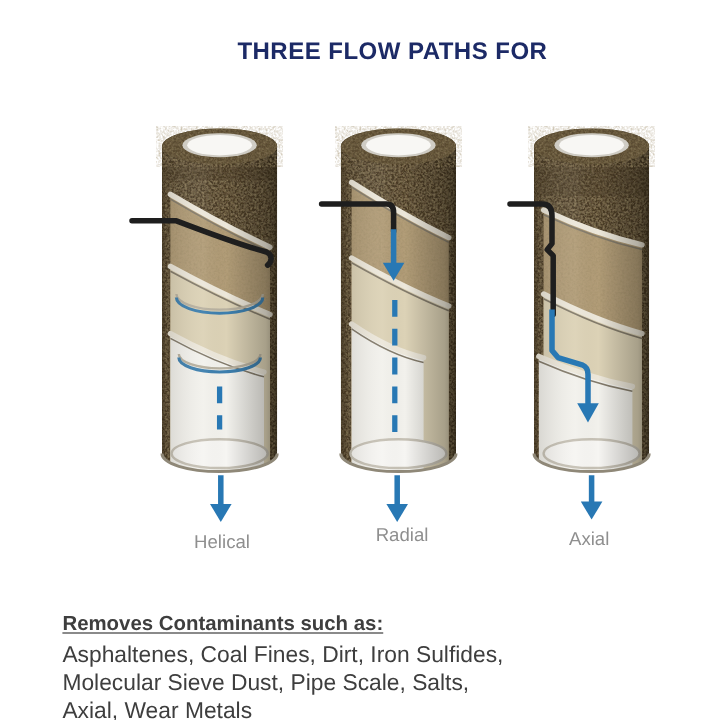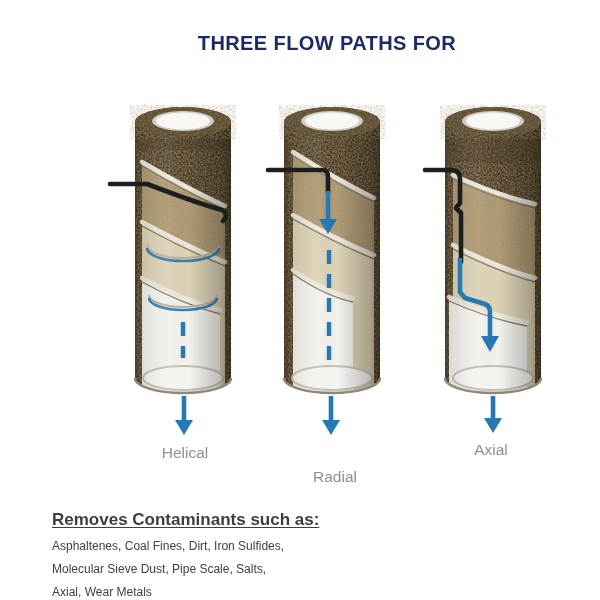--- a/index.html
+++ b/index.html
@@ -7,21 +7,21 @@
           font-family:"Liberation Sans",sans-serif;overflow:hidden;}
   .title{position:absolute;left:54px;top:30px;width:546px;text-align:center;
          color:var(--title-navy,#1c2a66);font-size:20px;font-weight:bold;
          line-height:27px;letter-spacing:.4px;}
   .cyl{position:absolute;top:100px;}
   .cyl-label{position:absolute;transform:translateX(-50%);font-size:15.5px;
              color:var(--label-gray,#8f8f8f);white-space:nowrap;}
   .footer{position:absolute;left:52px;top:510px;color:var(--text-dark,#3e3e3e);}
   .footer-heading{font-size:17px;font-weight:bold;text-decoration:underline;
                   text-underline-offset:2px;margin-bottom:5px;}
-  .footer-line{font-size:12px;line-height:23px;}
+  .footer-line{font-size:19px;line-height:23px;}
 
   
   .shell{fill:var(--shell-brown,#483b28);}
   .cap{fill:#5a4c33;}
   .cap-ring{fill:var(--cap-ring,#cfccc4);}
   .cap-hole{fill:var(--cap-hole,#f8f7f4);}
   .band-tan{fill:var(--band-tan,#b29d78);}
   .band-cream{fill:var(--band-cream,#dcd2b6);}
   .band-white{fill:var(--band-white,#f2f1ec);}
   .flange{stroke:var(--flange-light,#ece7da);stroke-width:4.5;fill:none;stroke-linecap:round;}
@@ -164,21 +164,21 @@
     <g>
       <path class="inlet" d="M17,70 H44 Q52,70 52,80 V103 L48,108 L53,113 V162"></path>
       <path class="flow" d="M52,158 V192 L57,198 L77,204 Q82,206 82,212 V238"></path>
       <polygon class="flow-head" points="73,236 91,236 82,252"></polygon>
       <line class="flow" x1="85" y1="296" x2="85" y2="320"></line>
       <polygon class="flow-head" points="76,318 94,318 85,333"></polygon>
     </g>
   </svg>
 
   <span class="cyl-label" style="left:185px;top:444px">Helical</span>
-  <span class="cyl-label" style="left:335px;top:468px">Radial</span>
+  <span class="cyl-label" style="left:335px;top:438px">Radial</span>
   <span class="cyl-label" style="left:491px;top:441px">Axial</span>
 
   <div class="footer">
     <div class="footer-heading">Removes Contaminants such as:</div>
     <div class="footer-line">Asphaltenes, Coal Fines, Dirt, Iron Sulfides,</div>
     <div class="footer-line">Molecular Sieve Dust, Pipe Scale, Salts,</div>
     <div class="footer-line">Axial, Wear Metals</div>
   </div>
 
 </div>

